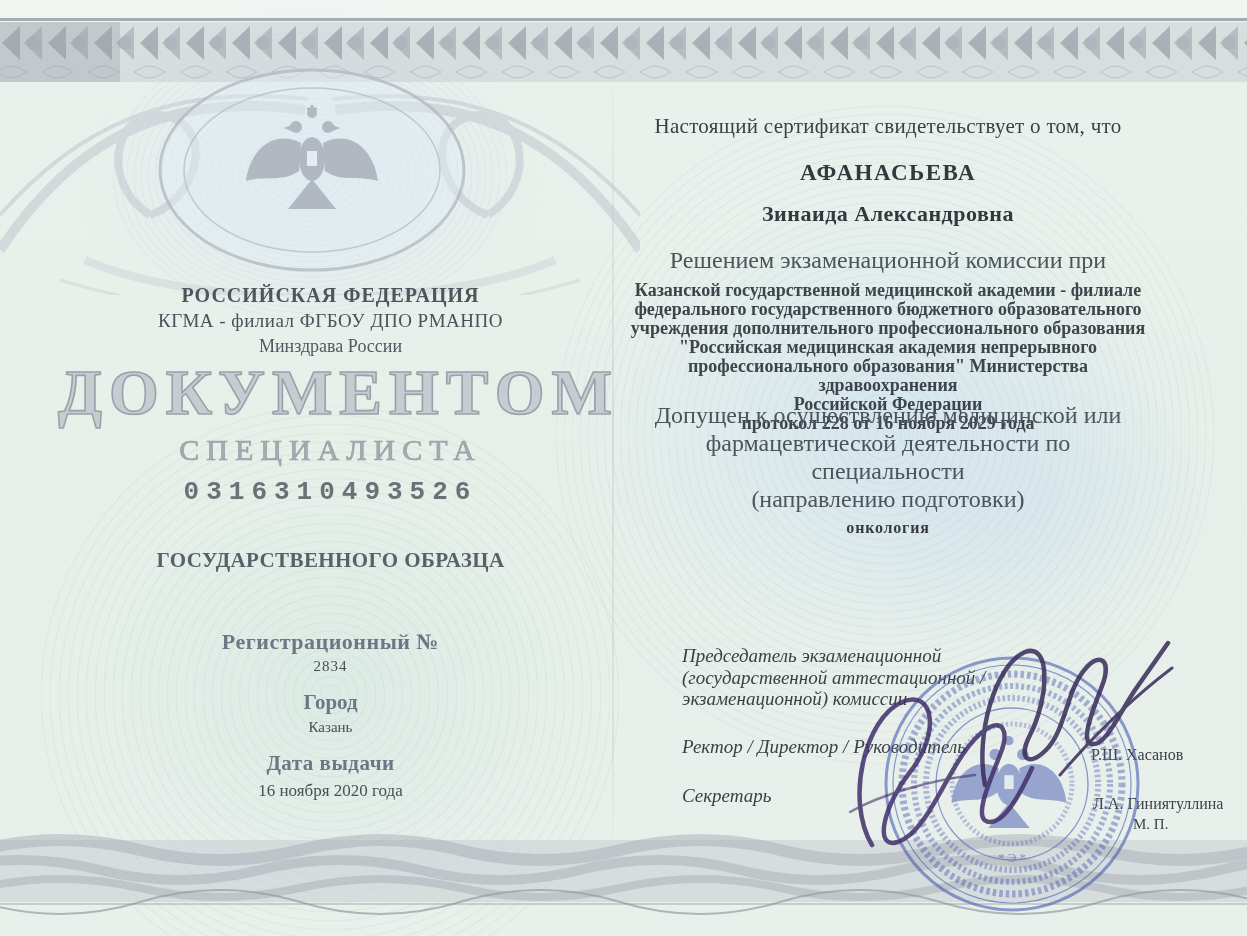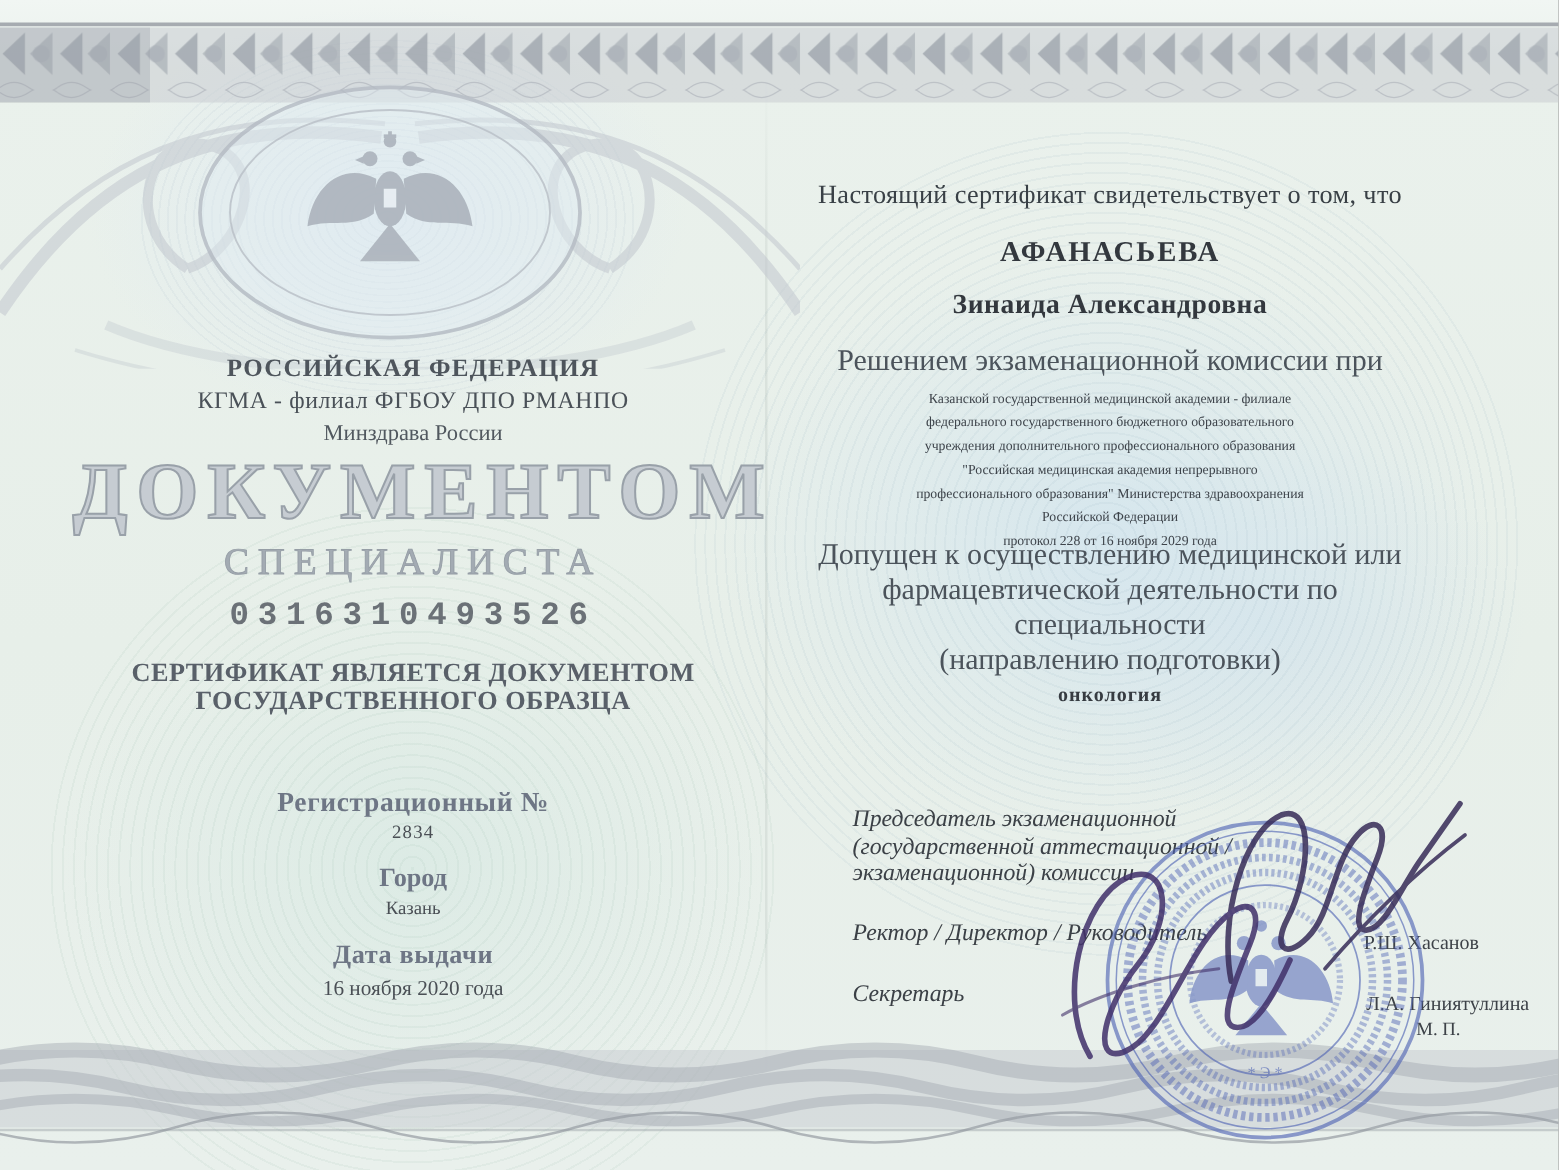--- a/index.html
+++ b/index.html
@@ -20,21 +20,21 @@
     background:repeating-radial-gradient(circle at 50% 50%, rgba(142,180,162,.10) 0 1.5px, transparent 1.5px 9px);}
   #ros-top{left:110px; top:30px; width:400px; height:290px; border-radius:50%;
     background:repeating-radial-gradient(ellipse at 50% 50%, rgba(150,170,190,.09) 0 1.5px, transparent 1.5px 7px);}
   svg.deco{position:absolute; pointer-events:none;}
   .fold-line{position:absolute; left:612px; top:60px; width:2px; height:800px;
     background:linear-gradient(180deg, rgba(110,125,120,0), rgba(110,125,120,.12) 20%, rgba(110,125,120,.12) 85%, rgba(110,125,120,0)); }
 
   
   .t{position:absolute; margin:0; white-space:nowrap;}
   .center-left{left:58px; width:545px; text-align:center;}
-  .center-right{left:628px; width:520px; text-align:center;margin-top:29px;}
+  .center-right{left:628px; width:520px; text-align:center;}
 
   .org1{top:284px; font-size:20px; font-weight:bold; letter-spacing:1px; color:#4e555c;}
   .org2{top:310px; font-size:19px; color:#4a5158; letter-spacing:.5px;}
   .org3{top:336px; font-size:18px; color:#51585f;}
   .big-title{top:356px; font-size:64px; font-weight:bold; letter-spacing:7px;
     color:#c6ccd2; -webkit-text-stroke:1.6px #99a1a9;
     text-shadow:0 1px 0 rgba(255,255,255,.8);}
   .sub-title{top:433px; font-size:30px; letter-spacing:7px; color:#a3abb3;
     -webkit-text-stroke:.7px #969ea6;}
   .cert-number{top:477px; font-family:"Liberation Mono", monospace; font-size:26px;
@@ -44,21 +44,21 @@
   .reg-value{top:658px; font-size:15px; color:#4a4f55; letter-spacing:1px;}
   .city-label{top:690px; font-size:21px; font-weight:bold; color:#6e7685;}
   .city-value{top:719px; font-size:15px; color:#4a4f55;}
   .date-label{top:751px; font-size:21px; font-weight:bold; color:#6e7685; letter-spacing:.5px;}
   .date-value{top:781px; font-size:17px; color:#4a4f55;}
 
   .intro{top:114px; font-size:21px; color:#394046; letter-spacing:.3px;}
   .surname{top:160px; font-size:23px; font-weight:bold; color:#33383e; letter-spacing:1.5px;}
   .fullname{top:201px; font-size:22px; font-weight:bold; color:#33383e; letter-spacing:.5px;}
   .decision{top:247px; font-size:24px; color:#4b535b;}
-  .institution{top:281px; font-size:11px; font-weight:normal; color:#3e444b; line-height:19px; white-space:normal;}
+  .institution{top:281px; font-size:18px; font-weight:bold; color:#3e444b; line-height:19px; white-space:normal;}
   .admission{top:401px; font-size:24px; color:#4b535b; line-height:28px; white-space:normal;}
   .specialty{top:519px; font-size:16px; font-weight:bold; color:#363b41; letter-spacing:.8px;}
   .validity{top:601px; font-size:22px; color:#494f57;}
 
   .sig-label{left:682px; font-style:italic; font-size:19px; color:#3b4046; line-height:21.5px; white-space:normal; text-align:left; width:330px;}
   .chairman-label{top:645px;}
   .rector-label{top:736px;}
   .secretary-label{top:785px;}
   .sig-name{font-size:16px; color:#3d4248; text-align:left;}
   .rector-name{left:1091px; top:746px;}
@@ -131,21 +131,21 @@
     <path d="M-20,74 Q60,98 140,74 T300,74 T460,74 T620,74 T780,74 T940,74 T1100,74 T1260,74" fill="none" stroke="#959ba3" stroke-width="2" opacity=".7"></path>
     <rect x="0" y="75" width="1247" height="2" fill="#8f959d" opacity=".4"></rect>
   </svg>
 
   <p class="t center-left org1">РОССИЙСКАЯ ФЕДЕРАЦИЯ</p>
   <p class="t center-left org2">КГМА - филиал ФГБОУ ДПО РМАНПО</p>
   <p class="t center-left org3">Минздрава России</p>
   <p class="t center-left big-title">ДОКУМЕНТОМ</p>
   <p class="t center-left sub-title">СПЕЦИАЛИСТА</p>
   <p class="t center-left cert-number">0316310493526</p>
-  <p class="t center-left statement"><span>СЕРТИФИКАТ ЯВЛЯЕТСЯ ДОКУМЕНТОМ</span><br>
+  <p class="t center-left statement"><br>
     <span>ГОСУДАРСТВЕННОГО ОБРАЗЦА</span></p>
   <p class="t center-left reg-label">Регистрационный №</p>
   <p class="t center-left reg-value">2834</p>
   <p class="t center-left city-label">Город</p>
   <p class="t center-left city-value">Казань</p>
   <p class="t center-left date-label">Дата выдачи</p>
   <p class="t center-left date-value">16 ноября 2020 года</p>
 
   <p class="t center-right intro">Настоящий сертификат свидетельствует о том, что</p>
   <p class="t center-right surname">АФАНАСЬЕВА</p>

